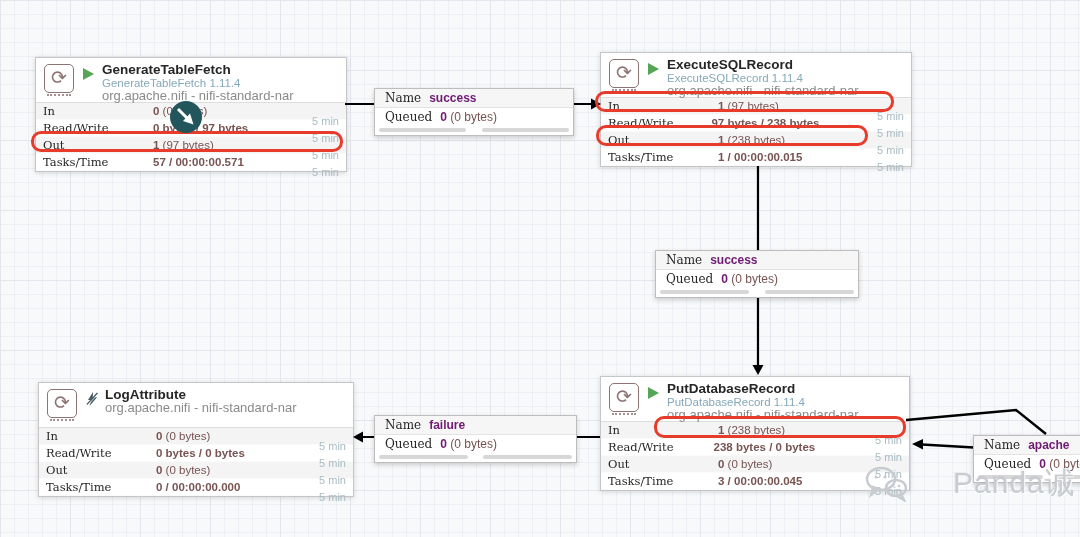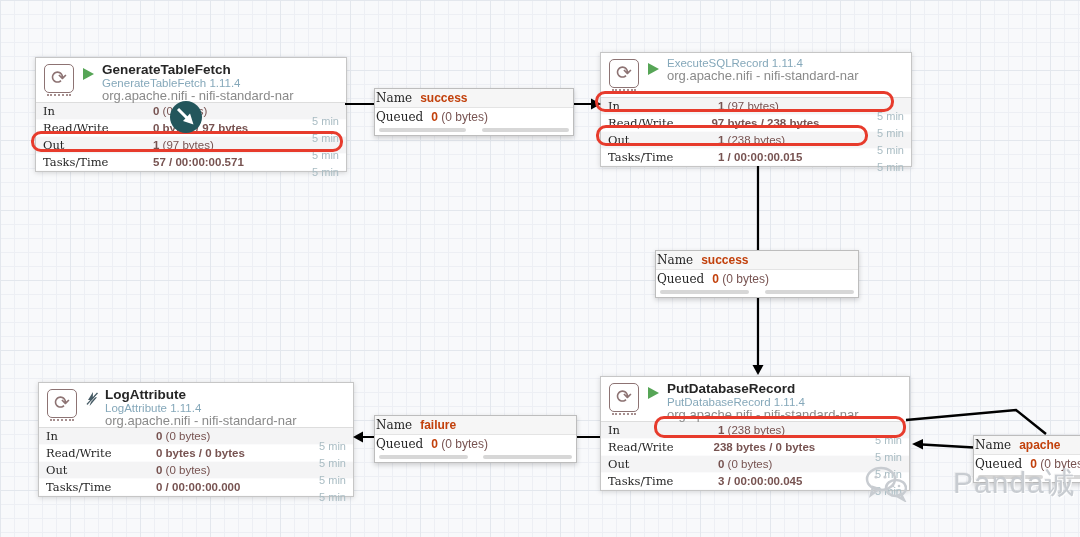--- a/index.html
+++ b/index.html
@@ -34,24 +34,24 @@
   .sr{display:flex;align-items:center;height:16px;padding:0;border-bottom:1px solid #fbfbfc;font-size:11.5px;gap:38px;}
   .sr:nth-child(odd){background:#f4f4f5;}
   .sr .lbl{width:72px;padding-left:7px;font-family:"DejaVu Serif","Liberation Serif",serif;font-size:11.5px;color:#262626;white-space:nowrap;}
   .sr .val{flex:1;color:#775351;white-space:nowrap;}
   .sr .val b{font-weight:bold;}
   .sr .time{width:52px;text-align:right;padding-right:7px;color:#a9bcc3;font-size:11px;margin-top:20px;}
   .conn-label{
     position:absolute;background:#fff;border:1px solid #bdbdbd;
     box-shadow:0 2px 5px rgba(0,0,0,.18);z-index:4;
   }
-  .cl-row{display:flex;align-items:center;height:18px;font-size:12px;padding:0 1px;}
+  .cl-row{display:flex;align-items:center;height:18px;font-size:12px;padding:0 10px;}
   .cl-name{background:#f6f6f6;border-bottom:1px solid #e4e4e4;}
   .cl-row .lbl{font-family:"DejaVu Serif","Liberation Serif",serif;color:#262626;margin-right:8px;}
-  .cl-row .vb{font-weight:bold;color:#c2410c;}
+  .cl-row .vb{font-weight:bold;color:#701a75;}
   .cl-row .vr{color:#775351;}
   .cl-bars{display:flex;justify-content:space-between;padding:2px 4px 3px 4px;}
   .cl-bars .bar{height:4px;background:#d7d7d7;border-radius:2px;width:46%;}
   .hl{
     position:absolute;border:3px solid #e73b2c;border-radius:10px;
     z-index:5;pointer-events:none;background:transparent;
   }
   #wires{position:absolute;left:0;top:0;z-index:3;pointer-events:none;}
   #overlay{position:absolute;left:0;top:0;z-index:7;pointer-events:none;}
   .watermark{
@@ -126,20 +126,21 @@
 
 <div class="proc" style="left:600px;top:52px;width:310px">
   <div class="proc-header">
     <div class="proc-icon">⟳<div class="perf"></div></div>
     <div class="state-icon">
       <svg width="12" height="13">
           <polygon points="0,0 11,6 0,12" fill="#56a556"></polygon>
         </svg>
     </div>
     <div class="titles">
+      <div class="p-title">ExecuteSQLRecord</div>
       <div class="p-sub">ExecuteSQLRecord 1.11.4</div>
       <div class="p-bundle">org.apache.nifi - nifi-standard-nar</div>
     </div>
   </div>
   <div class="stats">
     <div class="sr">
         <span class="lbl">In</span>
         <span class="val"><b>1</b><span> (97 bytes)</span></span>
         <span class="time">5 min</span>
       </div>
@@ -166,21 +167,20 @@
     <div class="proc-icon">⟳<div class="perf"></div></div>
     <div class="state-icon">
       <svg width="13" height="14" viewBox="0 0 13 14">
         <polygon points="7,0 2,8 5.4,8 3.6,14 11,5.2 6.8,5.2" fill="#455a64"></polygon>
         <line x1="1" y1="12.5" x2="11.5" y2="1" stroke="#455a64" stroke-width="1.4"></line>
         <line x1="2" y1="12.8" x2="12" y2="1.8" stroke="#f8f9fb" stroke-width="0.8"></line>
       </svg>
     </div>
     <div class="titles">
       <div class="p-title">LogAttribute</div>
-      <div class="p-sub">LogAttribute 1.11.4</div>
       <div class="p-bundle">org.apache.nifi - nifi-standard-nar</div>
     </div>
   </div>
   <div class="stats">
     <div class="sr">
         <span class="lbl">In</span>
         <span class="val"><b>0</b><span> (0 bytes)</span></span>
         <span class="time">5 min</span>
       </div>
     <div class="sr">

